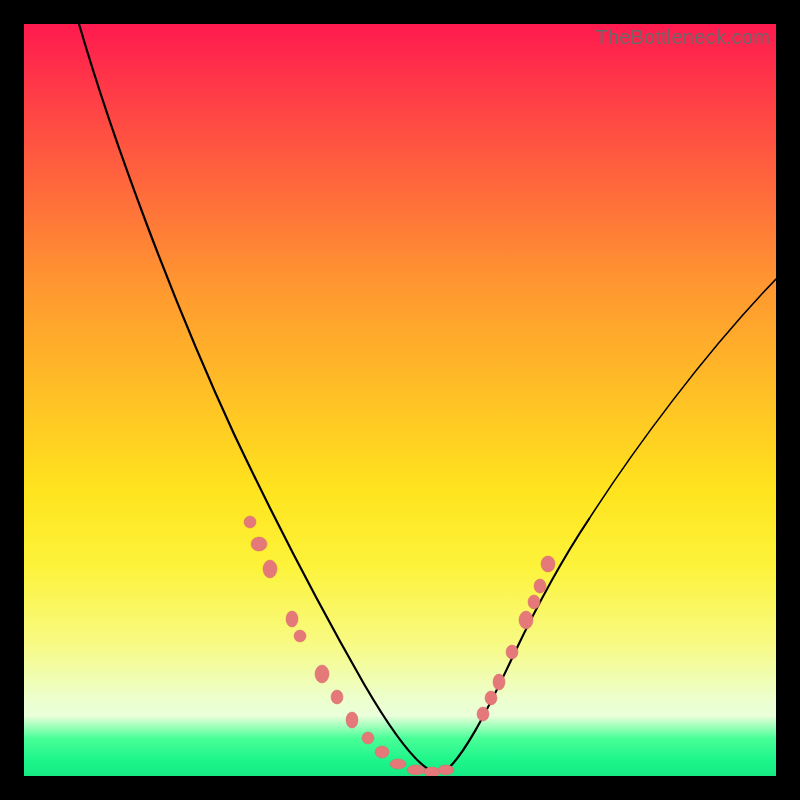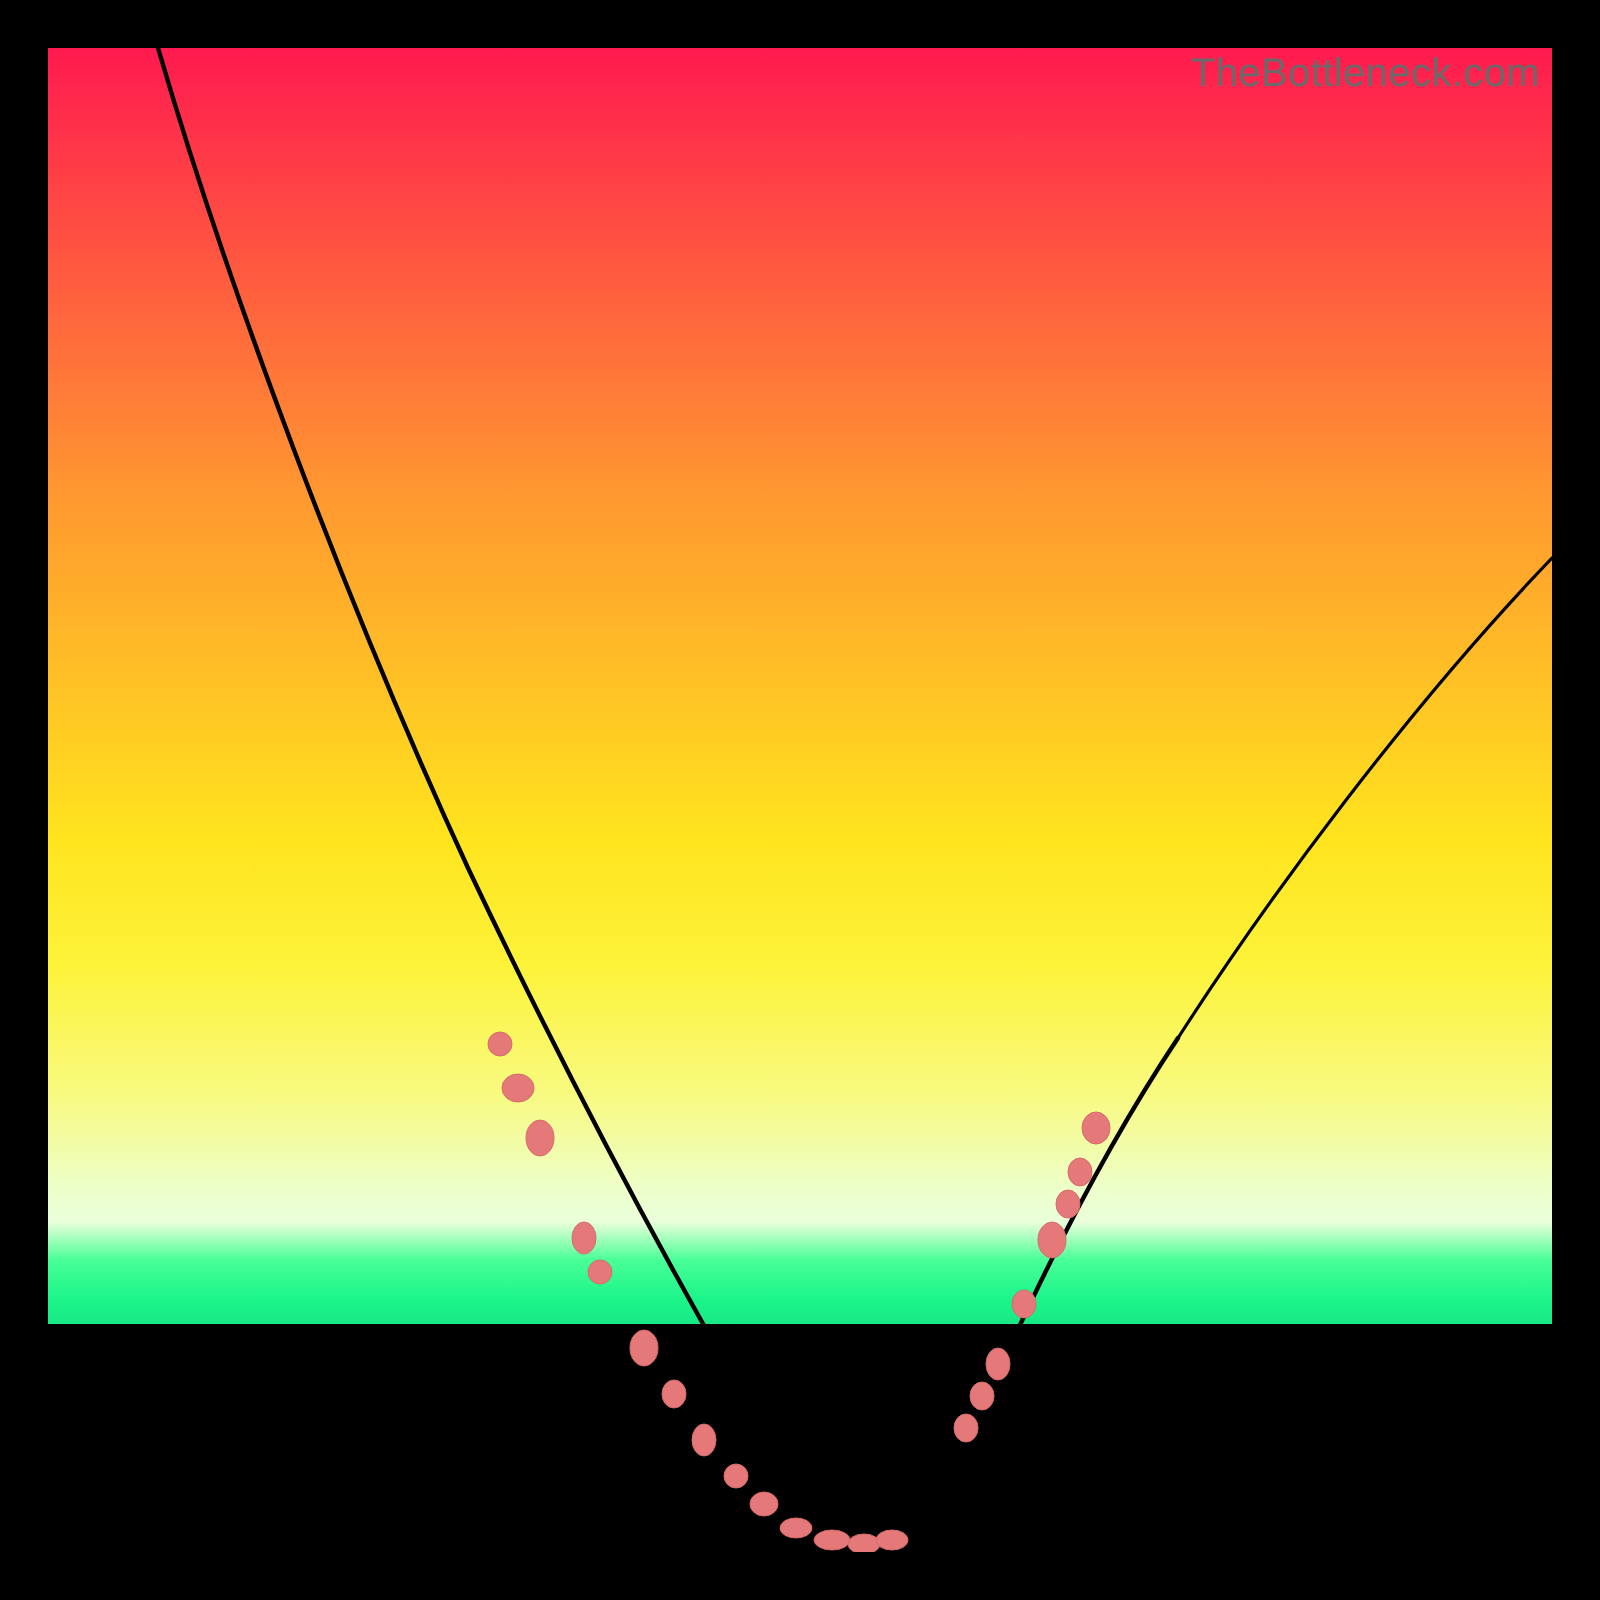--- a/index.html
+++ b/index.html
@@ -9,21 +9,21 @@
     height: 800px;
     background: #000;
     overflow: hidden;
     font-family: Arial, Helvetica, sans-serif;
   }
   .frame {
     position: absolute;
     left: 24px;
     top: 24px;
     width: 752px;
-    height: 638px;
+    height: 752px;
     background: linear-gradient(to bottom,
       #ff1a4f 0%,
       #ff3f46 10%,
       #ff6a3c 22%,
       #ff9830 35%,
       #ffc225 50%,
       #ffe41e 62%,
       #fdf33a 72%,
       #f8fa80 82%,
       #ecffcf 90%,

